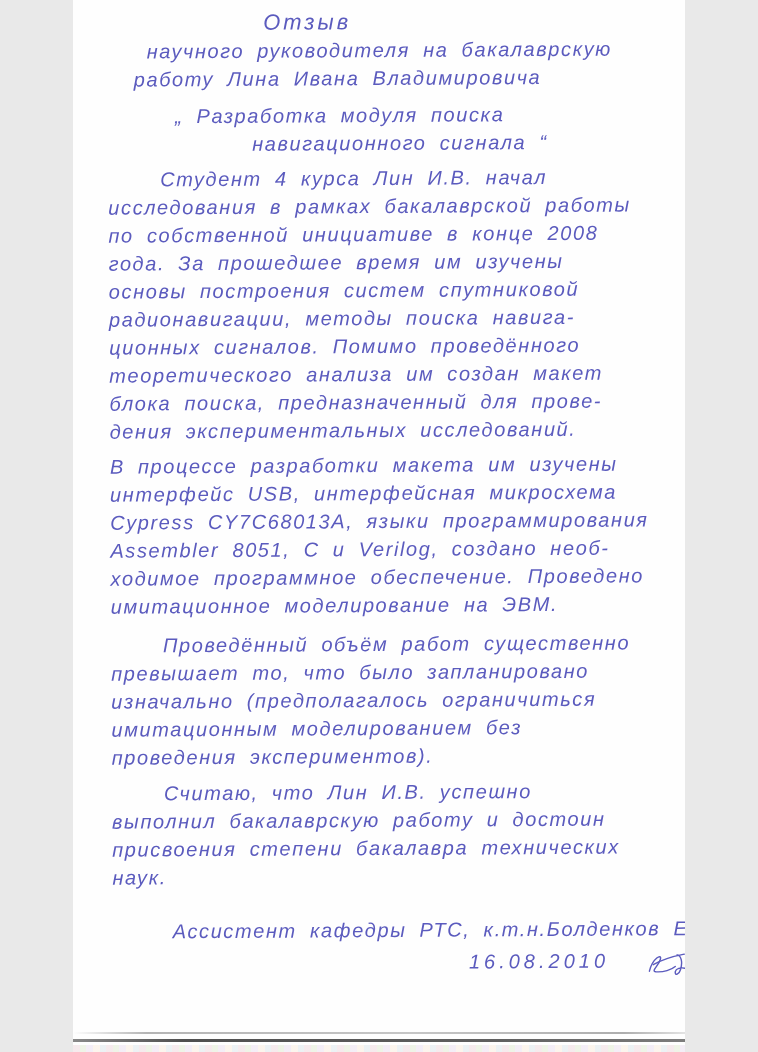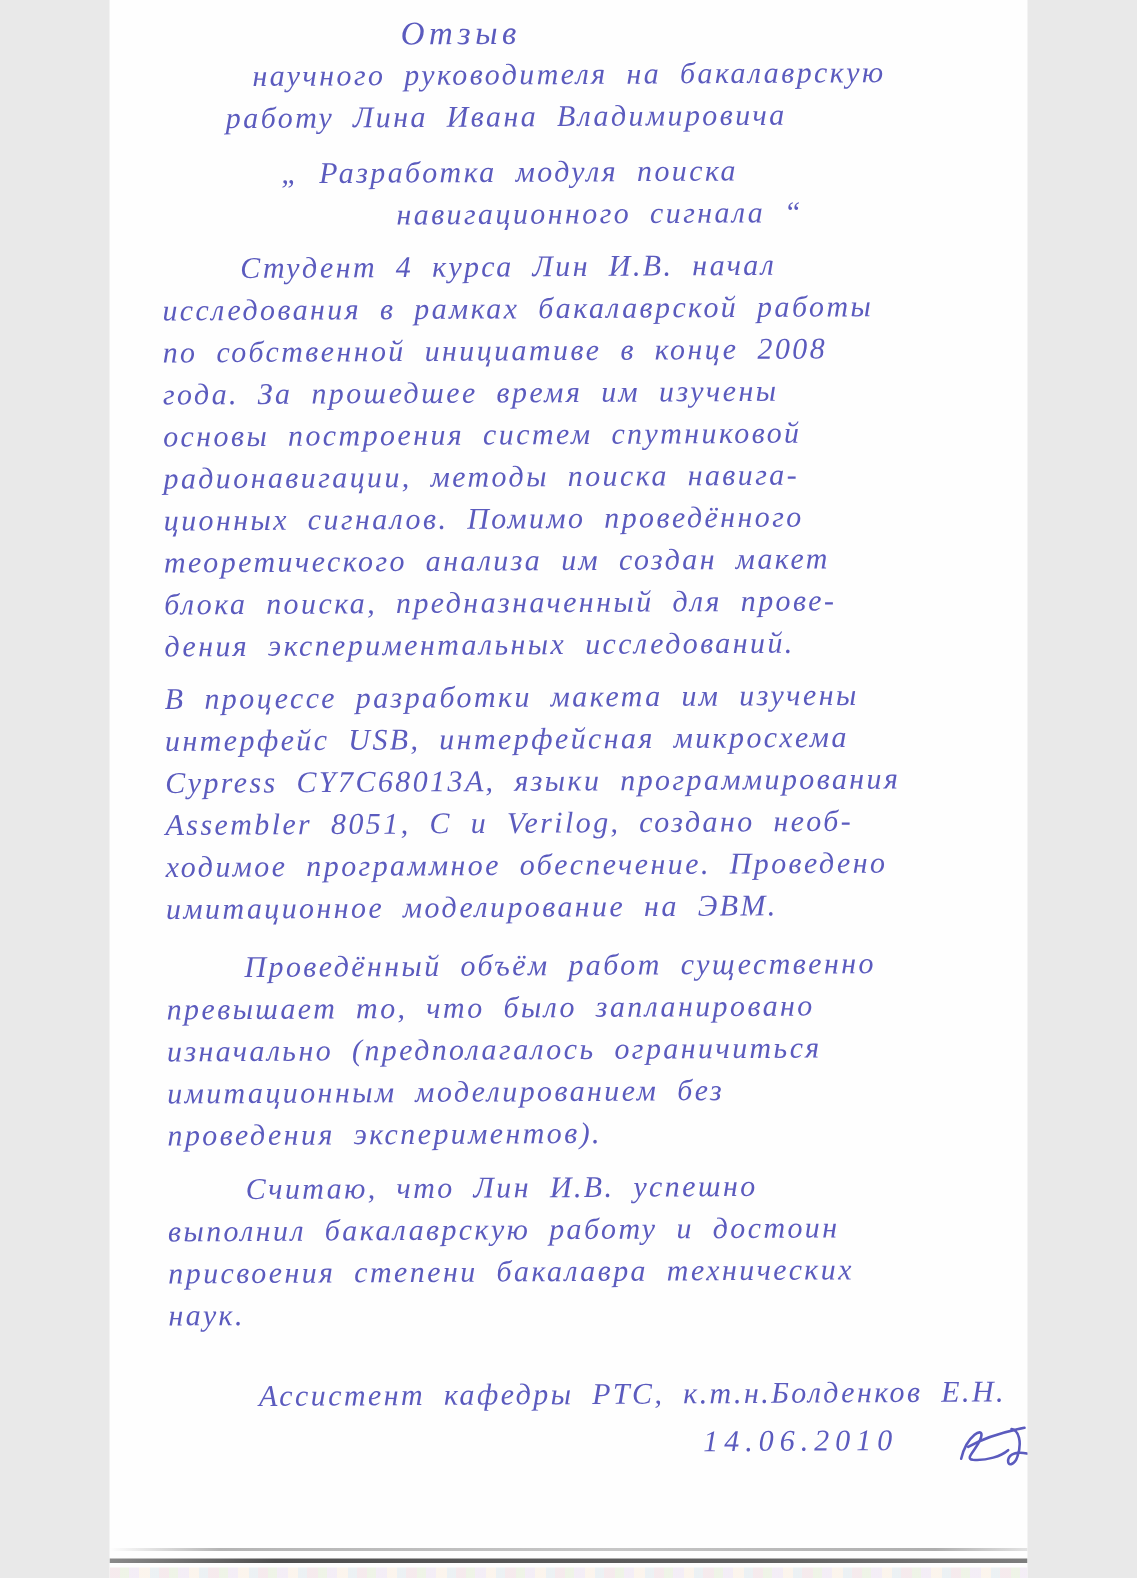--- a/index.html
+++ b/index.html
@@ -3,21 +3,21 @@
 <meta charset="utf-8">
 <style>
   html, body { margin: 0; padding: 0; background: #e9e9e9; }
   .page {
     position: relative;
     width: 612px;
     height: 1052px;
     margin: 0 auto;
     background: #fefefe;
     overflow: hidden;
-    font-family: Liberation Serif, serif;
+    font-family: Liberation Sans, sans-serif;
     font-style: italic;
   }
   .ink {
     position: absolute;
     top: 0; left: 0; right: 0;
     padding: 8px 0 0 34px;
     color: #5b5bbe;
     transform: rotate(-0.35deg);
     transform-origin: 50% 0;
   }
@@ -135,21 +135,21 @@
       <div class="hw-line">присвоения степени бакалавра технических</div>
       <div class="hw-line">наук.</div>
     </div>
 
     <div class="sig-row">
       <span class="hw-line">Ассистент кафедры РТС, к.т.н.</span>
       <span class="hw-line">Болденков Е.Н.</span>
     </div>
 
     <div class="date-row">
-      <span class="hw-line date-text">14.06.2010</span>
+      <span class="hw-line date-text">16.08.2010</span>
       <svg class="sig-scribble" width="74" height="50" viewBox="0 0 74 50" fill="none">
         <path d="M10 34 C 15 14, 30 6, 27 16 C 24 26, 12 34, 20 35 C 32 36, 44 32, 50 27" stroke="#5b5bbe" stroke-width="2.2" stroke-linecap="round"></path>
         <path d="M16 24 C 30 16, 48 11, 64 8" stroke="#5b5bbe" stroke-width="2.2" stroke-linecap="round"></path>
         <path d="M53 9 C 59 10, 62 20, 58 32 C 56 39, 49 42, 50 35 C 51 30, 58 28, 66 30" stroke="#5b5bbe" stroke-width="2.2" stroke-linecap="round"></path>
       </svg>
     </div>
 
   </div>
 
   <div class="scan-line-1"></div>

